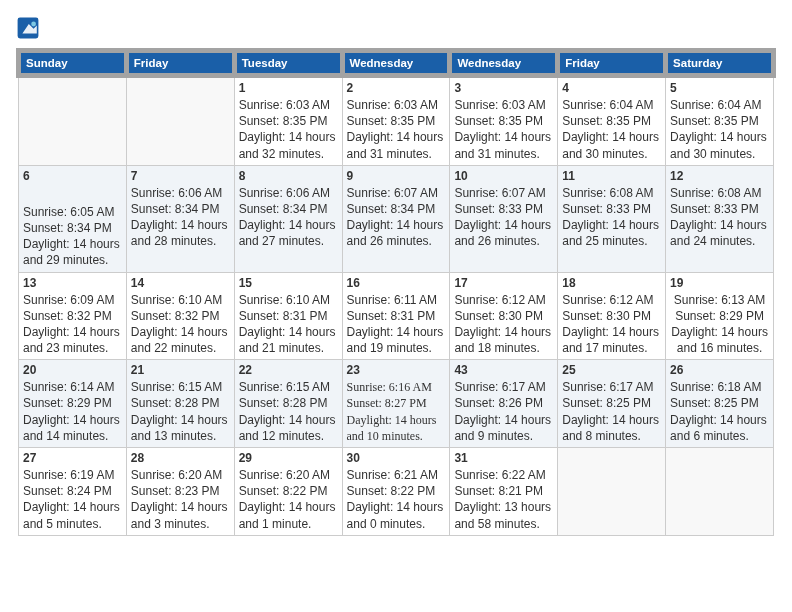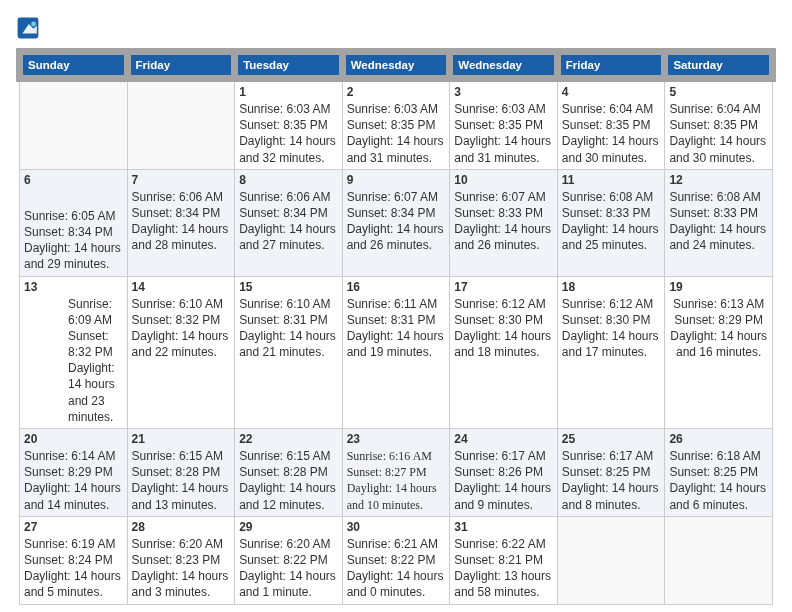--- a/index.html
+++ b/index.html
@@ -57,21 +57,21 @@
       border-collapse: collapse;
       table-layout: fixed;
     }
     .calendar th {
       background-color: #1a5fa8;
       color: white;
       text-align: left;
       padding: 4px 5px;
       font-size: 11.5px;
       font-weight: bold;
-      border: 7px solid #a3a3a3;
+      border: 5px solid #a3a3a3;
     }
     .calendar td {
       border: 1px solid #ccc;
       vertical-align: top;
       padding: 3px 4px;
       font-size: 9.5px;
       color: #333;
       height: 82px;
       background: #fff;
     }
@@ -213,21 +213,21 @@
             <div class="day-num">12</div>
             <div class="day-info" style="white-space: pre-line;">Sunrise: 6:08 AM
 Sunset: 8:33 PM
 Daylight: 14 hours
 and 24 minutes.</div>
           </td>
         </tr>
         <tr>
           <td>
             <div class="day-num">13</div>
-            <div class="day-info" style="white-space: pre-line; margin-left: 44px;">Sunrise: 6:09 AM
+            <div class="day-info" style="white-space: pre-line;">Sunrise: 6:09 AM
 Sunset: 8:32 PM
 Daylight: 14 hours
 and 23 minutes.</div>
           </td>
           <td>
             <div class="day-num">14</div>
             <div class="day-info" style="white-space: pre-line;">Sunrise: 6:10 AM
 Sunset: 8:32 PM
 Daylight: 14 hours
 and 22 minutes.</div>
@@ -291,21 +291,21 @@
 and 12 minutes.</div>
           </td>
           <td>
             <div class="day-num">23</div>
             <div class="day-info" style="white-space: pre-line; font-family: Liberation Serif, serif;">Sunrise: 6:16 AM
 Sunset: 8:27 PM
 Daylight: 14 hours
 and 10 minutes.</div>
           </td>
           <td>
-            <div class="day-num">24</div>
+            <div class="day-num">43</div>
             <div class="day-info" style="white-space: pre-line;">Sunrise: 6:17 AM
 Sunset: 8:26 PM
 Daylight: 14 hours
 and 9 minutes.</div>
           </td>
           <td>
             <div class="day-num">25</div>
             <div class="day-info" style="white-space: pre-line;">Sunrise: 6:17 AM
 Sunset: 8:25 PM
 Daylight: 14 hours

